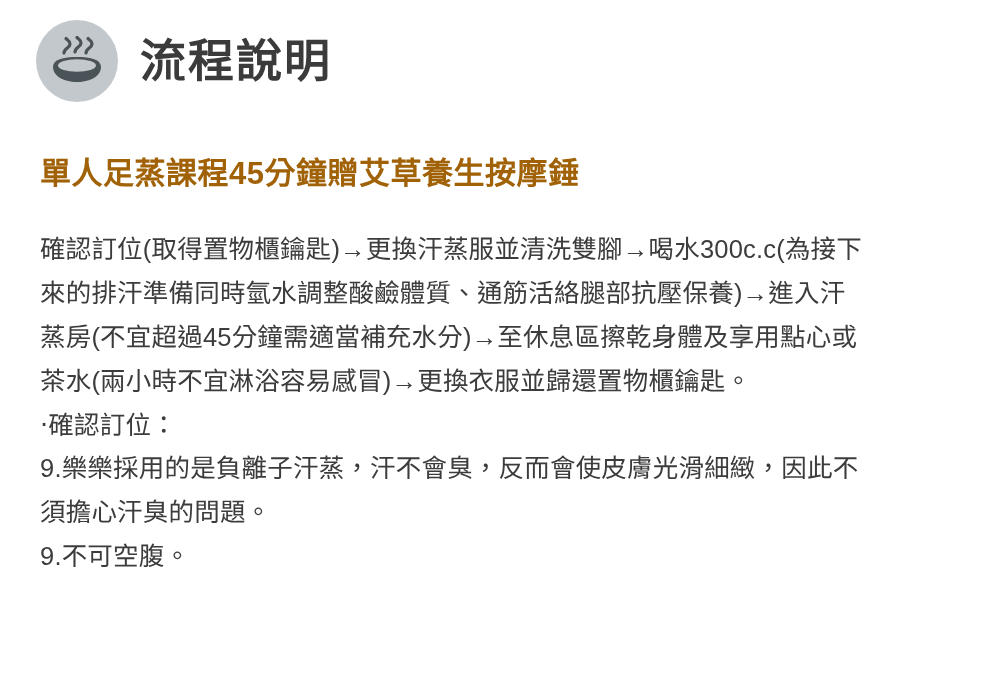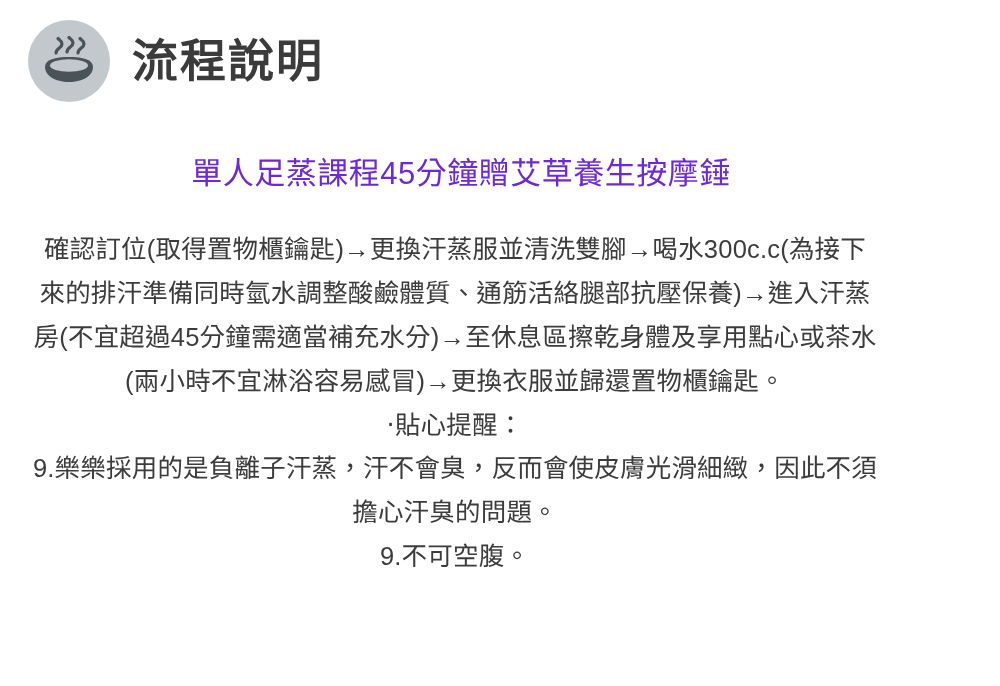--- a/index.html
+++ b/index.html
@@ -12,22 +12,21 @@
     background: #ffffff;
     font-family: "Liberation Sans", "DejaVu Sans", sans-serif;
     color: #3a3a3a;
     overflow: hidden;
   }
   .page {
     position: relative;
     width: 918px;
     height: 686px;
     box-sizing: border-box;
-    padding: 0 28px;
-    text-align: center;
+    padding: 0 36px;
   }
 
   
   .header {
     display: flex;
     align-items: center;
     gap: 22px;
     padding-top: 22px;
     height: 100px;
     box-sizing: border-box;
@@ -52,22 +51,22 @@
     color: #3b3b3b;
     line-height: 1;
     margin: 0;
     white-space: nowrap;
   }
 
   
   .section-title {
     margin: 55px 0 0 4px;
     font-size: 31px;
-    font-weight: normal;
-    color: #6d28d9;
+    font-weight: bold;
+    color: #a16207;
     letter-spacing: 0.5px;
     line-height: 1.2;
   }
 
   
   .body-copy {
     margin: 36px 12px 0 4px;
     font-size: 25.5px;
     line-height: 1.72;
     color: #3c3c3c;
@@ -98,18 +97,18 @@
         <ellipse cx="29" cy="29.5" rx="19" ry="6.2" fill="#c3c8cd"></ellipse>
       </svg>
     </div>
     <h1 class="header-title">流程說明</h1>
   </div>
 
   <h2 class="section-title">單人足蒸課程45分鐘贈艾草養生按摩錘</h2>
 
   <div class="body-copy">
     <p>確認訂位(取得置物櫃鑰匙)→更換汗蒸服並清洗雙腳→喝水300c.c(為接下來的排汗準備同時氫水調整酸鹼體質、通筋活絡腿部抗壓保養)→進入汗蒸房(不宜超過45分鐘需適當補充水分)→至休息區擦乾身體及享用點心或茶水(兩小時不宜淋浴容易感冒)→更換衣服並歸還置物櫃鑰匙。</p>
-    <p class="note-line">‧貼心提醒：</p>
+    <p class="note-line">‧確認訂位：</p>
     <p>9.樂樂採用的是負離子汗蒸，汗不會臭，反而會使皮膚光滑細緻，因此不須擔心汗臭的問題。</p>
     <p>9.不可空腹。</p>
   </div>
 
 </div>
 
 </body></html>

